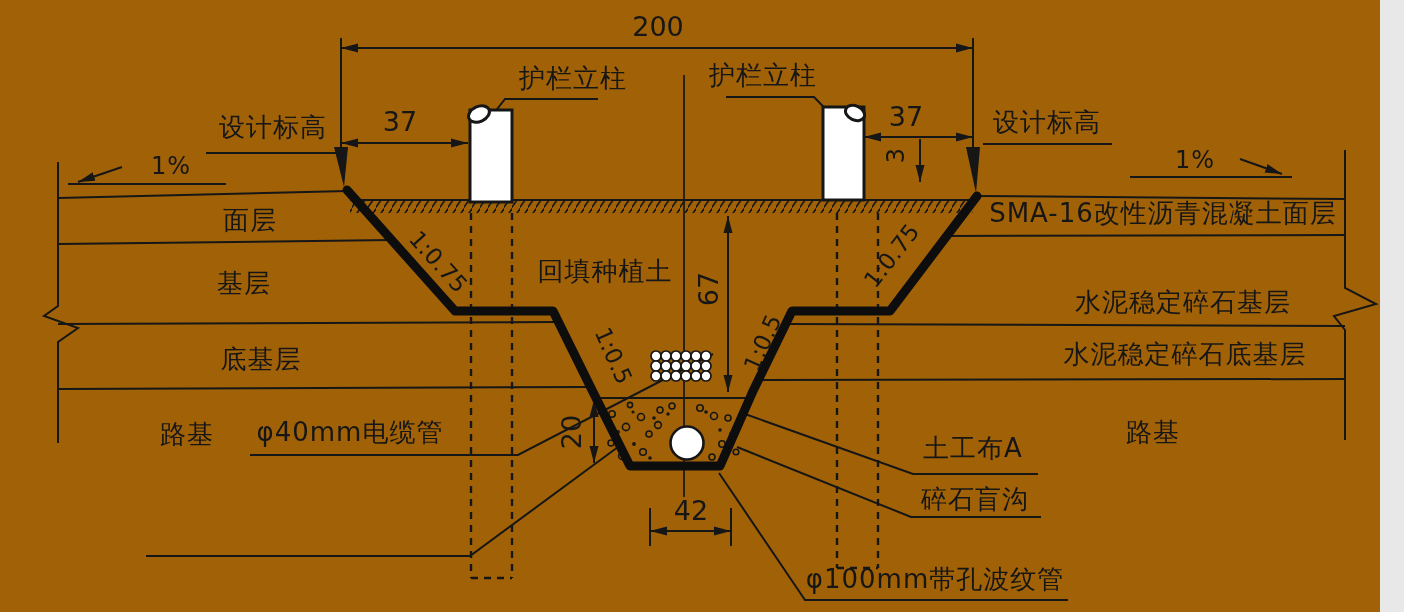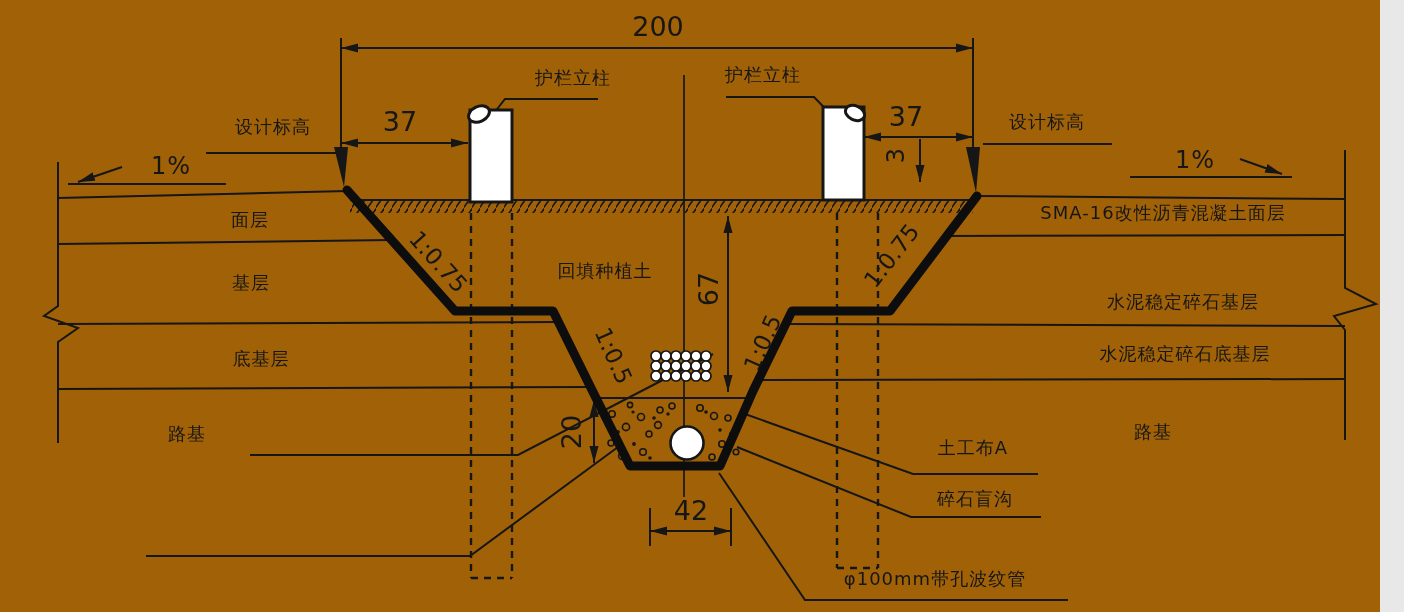--- a/index.html
+++ b/index.html
@@ -1,20 +1,20 @@
 <!DOCTYPE html>
 <html><head>
 <meta charset="utf-8">
 <style>
   html,body{margin:0;padding:0;background:#e8e8e8;}
   #stage{position:relative;width:1380px;height:612px;background:#a16207;overflow:hidden;
          font-family:"DejaVu Sans","Liberation Sans",sans-serif;}
   #stage svg{position:absolute;left:0;top:0;}
   .lbl{position:absolute;transform:translate(-50%,-50%);white-space:nowrap;
-       font-size:18px;line-height:1;color:#161616;letter-spacing:1px;}
+       font-size:26px;line-height:1;color:#161616;letter-spacing:1px;}
   .num{font-size:27px;letter-spacing:0;}
   .small{font-size:24px;}
   .slope{font-size:23px;letter-spacing:0;}
 </style>
 </head>
 <body>
 
 <div id="stage">
 
 <svg width="1404" height="612" viewBox="0 0 1404 612">
@@ -178,38 +178,39 @@
 <div class="lbl" style="left:1047px;top:122px;">设计标高</div>
 
 <div class="lbl num" style="left:400px;top:121px;">37</div>
 <div class="lbl num" style="left:906px;top:116px;">37</div>
 <div class="lbl small" style="left:896px;top:155px;transform:translate(-50%,-50%) rotate(-90deg);">3</div>
 
 <div class="lbl small" style="left:171px;top:166px;">1%</div>
 <div class="lbl small" style="left:1195px;top:160px;">1%</div>
 
 <div class="lbl" style="left:250px;top:220px;">面层</div>
-<div class="lbl" style="left:251px;top:283px;">基层</div>
+<div class="lbl" style="left:244px;top:283px;">基层</div>
 <div class="lbl" style="left:261px;top:359px;">底基层</div>
 <div class="lbl" style="left:187px;top:434px;">路基</div>
 
 <div class="lbl" style="left:605px;top:271px;">回填种植土</div>
 
 <div class="lbl slope" style="left:438px;top:262px;transform:translate(-50%,-50%) rotate(48deg);">1:0.75</div>
 <div class="lbl slope" style="left:613px;top:356px;transform:translate(-50%,-50%) rotate(66deg);">1:0.5</div>
 <div class="lbl slope" style="left:763px;top:343px;transform:translate(-50%,-50%) rotate(-66deg);">1:0.5</div>
 <div class="lbl slope" style="left:892px;top:256px;transform:translate(-50%,-50%) rotate(-52deg);">1:0.75</div>
 
 <div class="lbl" style="left:1163px;top:213px;">SMA-16改性沥青混凝土面层</div>
 <div class="lbl" style="left:1183px;top:302px;">水泥稳定碎石基层</div>
 <div class="lbl" style="left:1185px;top:354px;">水泥稳定碎石底基层</div>
 <div class="lbl" style="left:1153px;top:432px;">路基</div>
 
 <div class="lbl num" style="left:708px;top:289px;transform:translate(-50%,-50%) rotate(-90deg);">67</div>
 <div class="lbl num" style="left:571px;top:432px;transform:translate(-50%,-50%) rotate(-90deg);">20</div>
 <div class="lbl num" style="left:691px;top:510px;">42</div>
 
+<div class="lbl" style="left:350px;top:432px;">φ40mm电缆管</div>
 
 <div class="lbl" style="left:973px;top:448px;">土工布A</div>
 <div class="lbl" style="left:975px;top:499px;">碎石盲沟</div>
 <div class="lbl" style="left:935px;top:579px;">φ100mm带孔波纹管</div>
 
 </div>
 
 </body></html>

